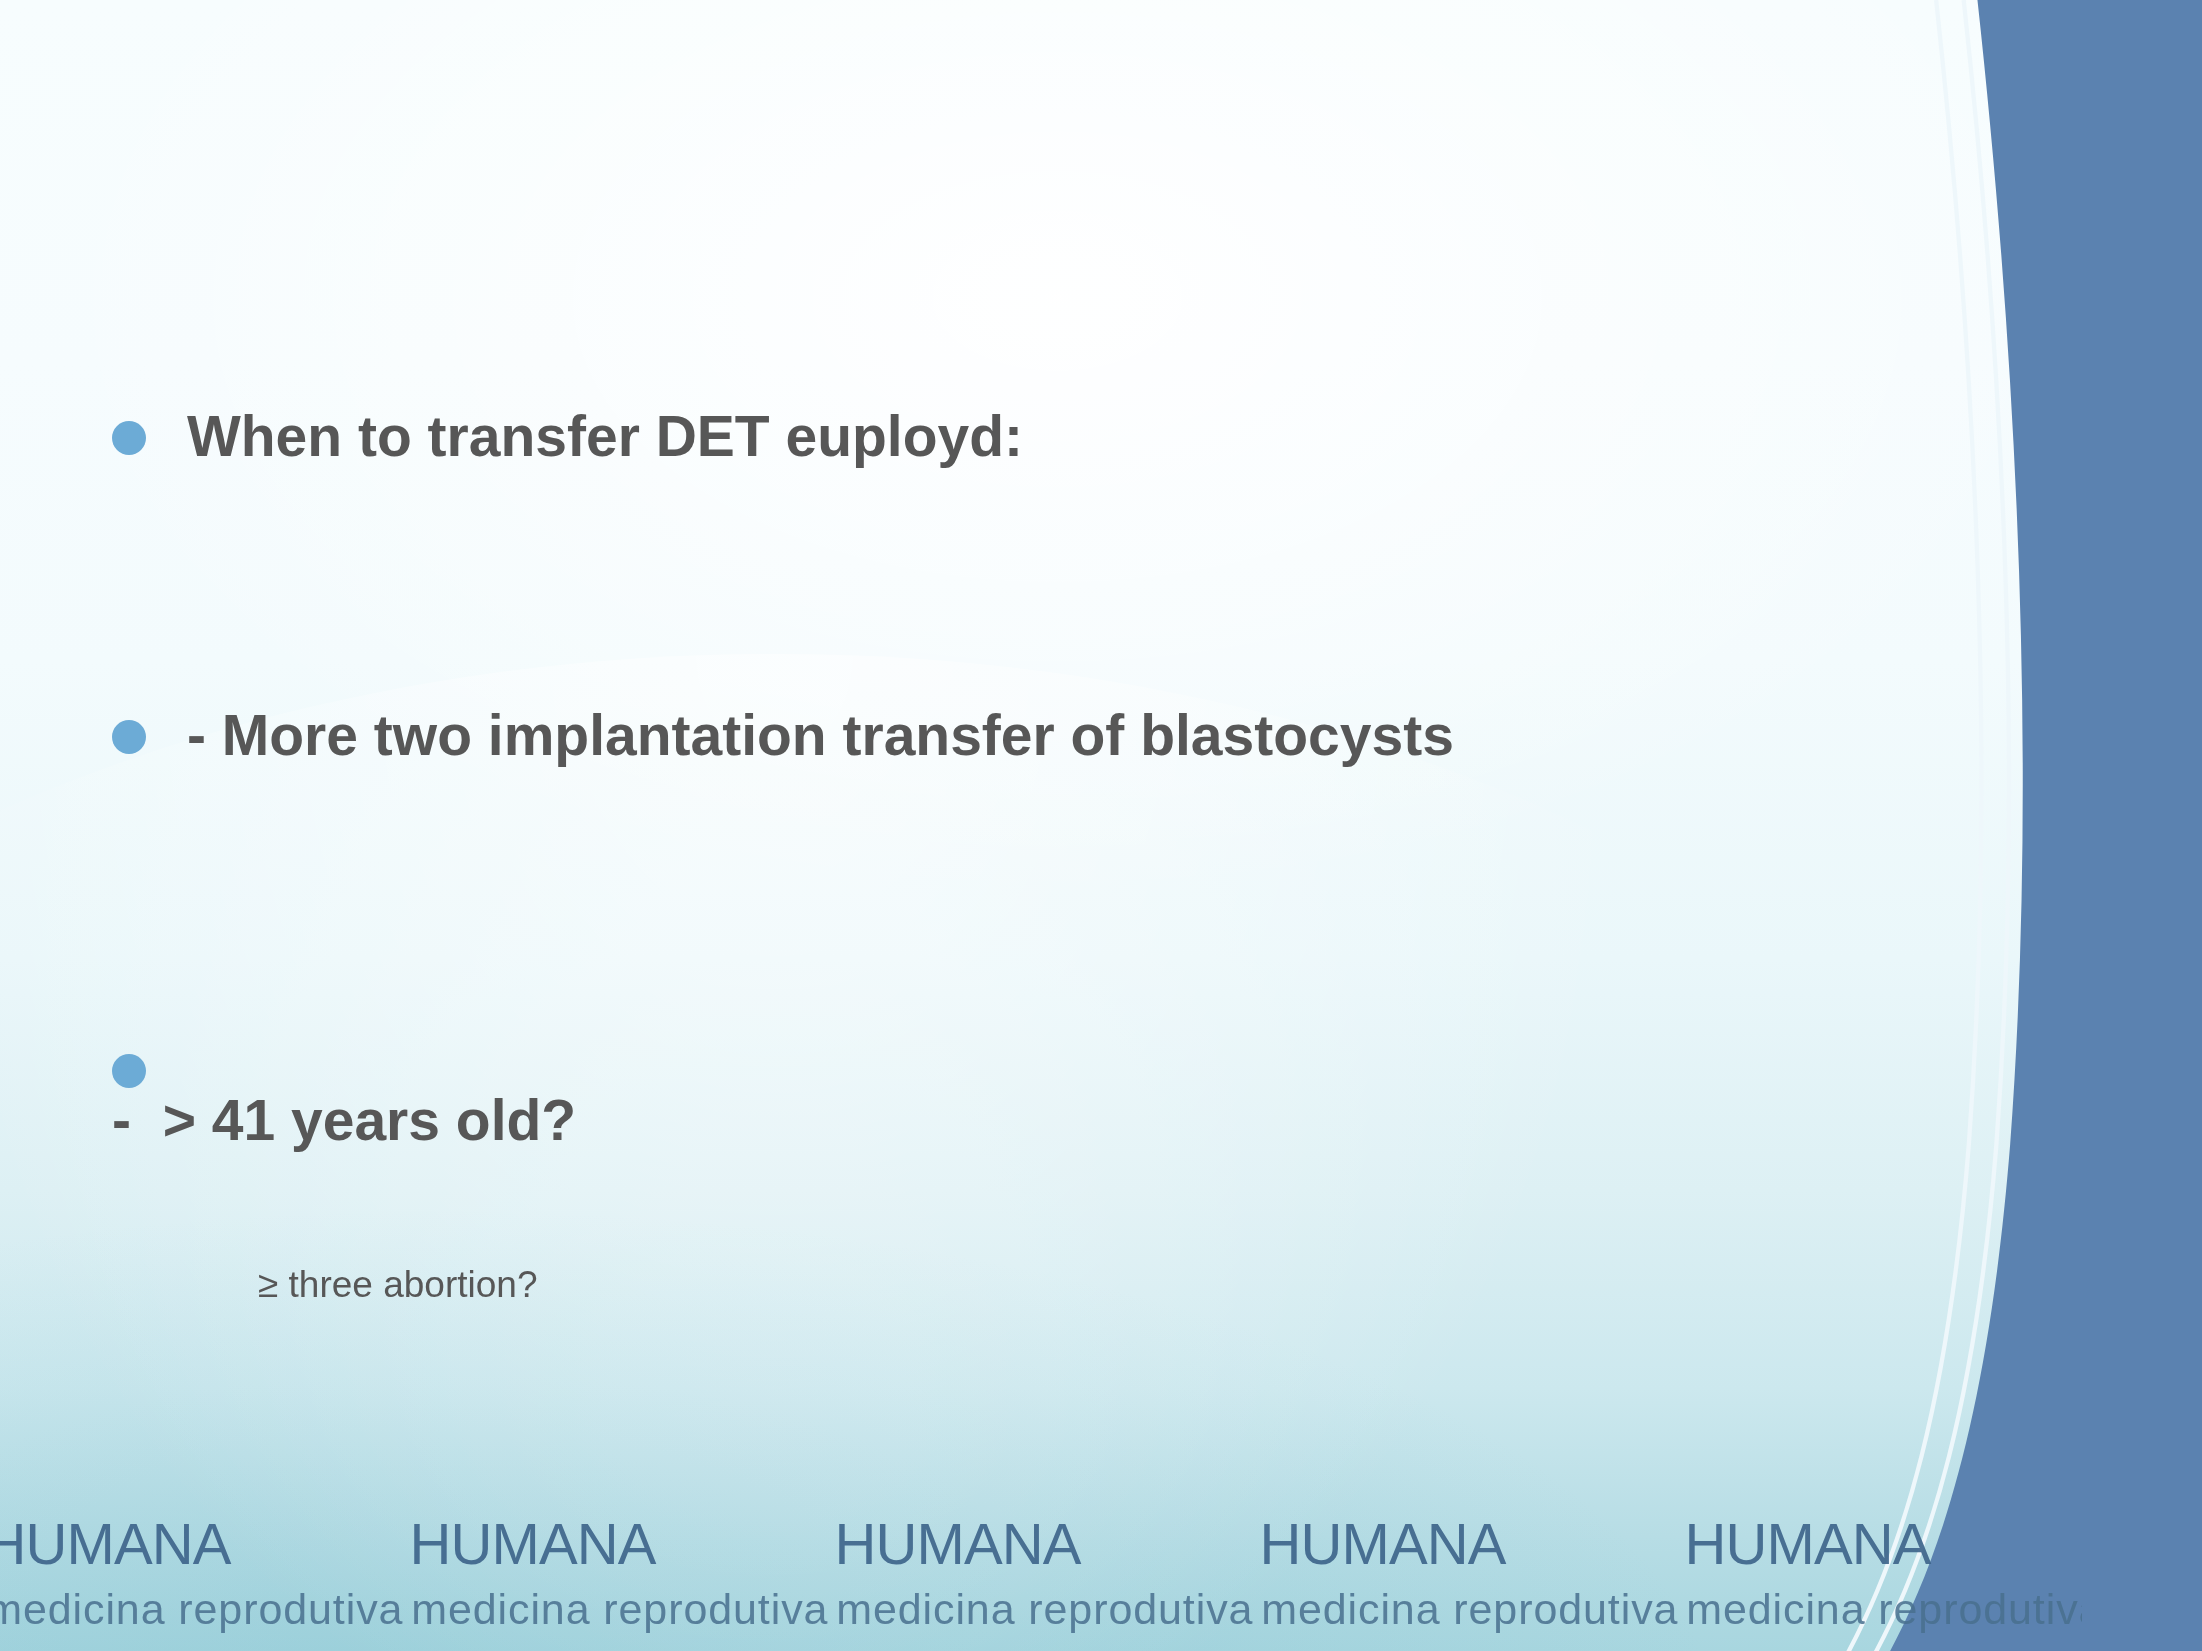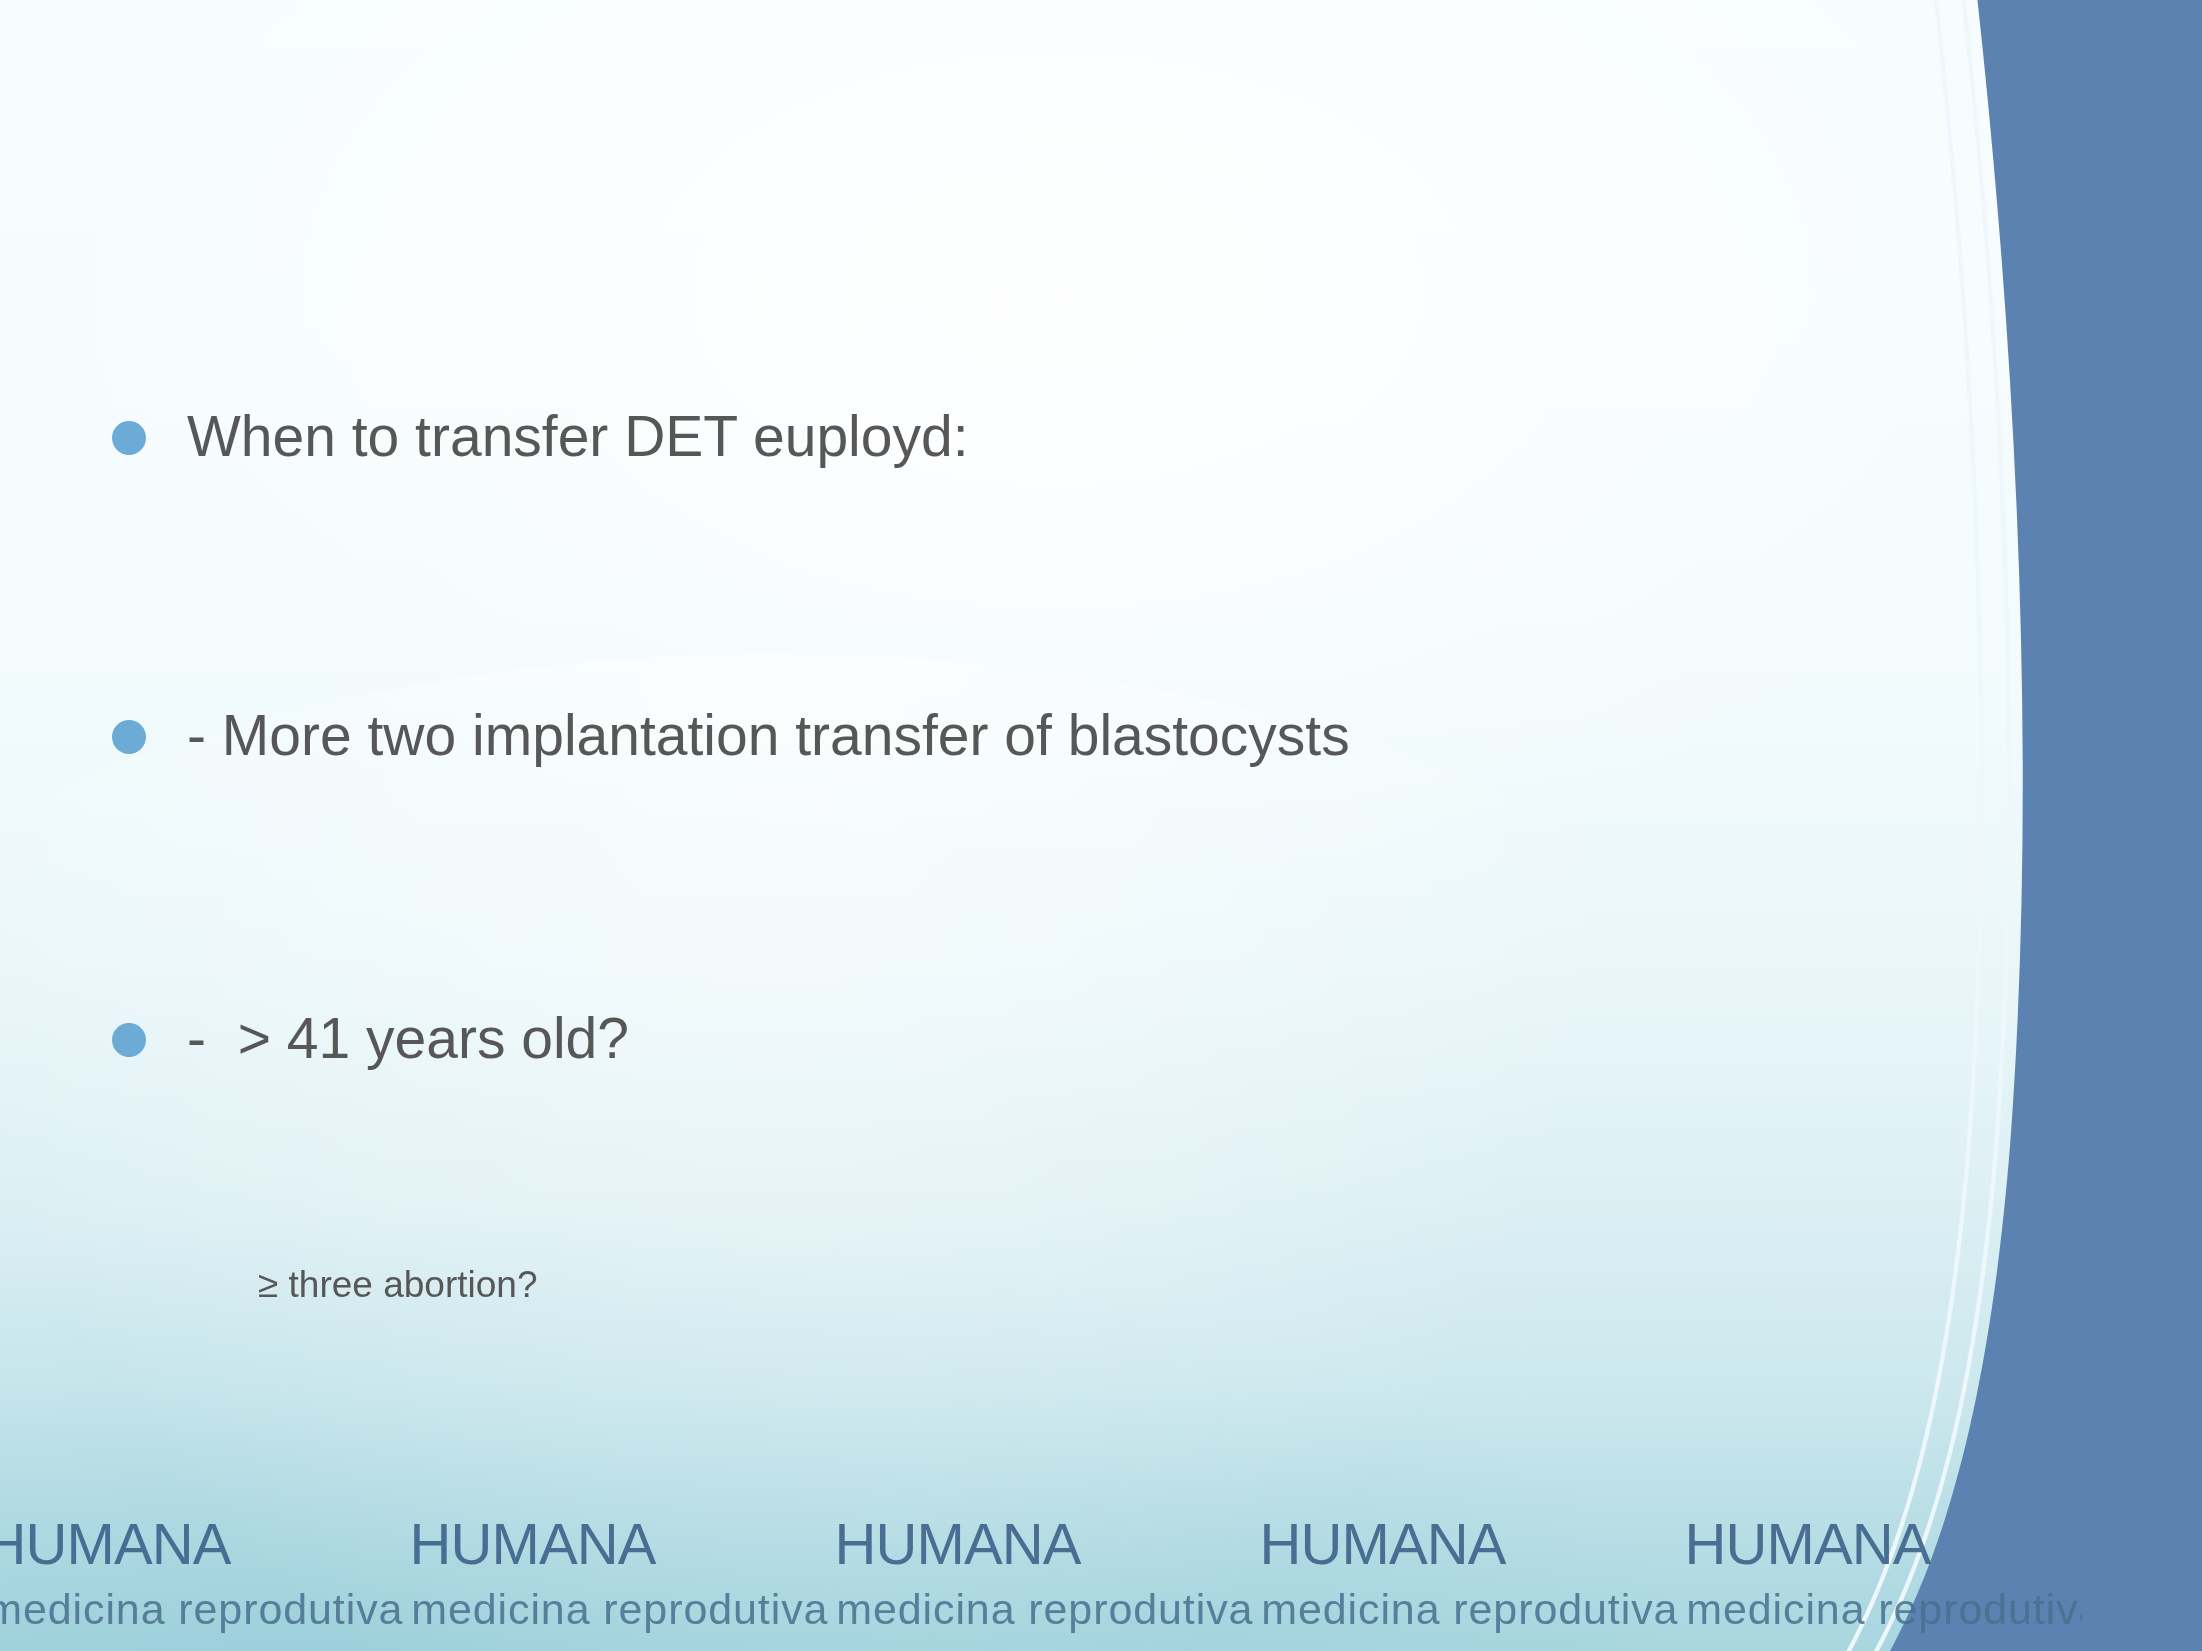--- a/index.html
+++ b/index.html
@@ -90,25 +90,25 @@
     background: #6cabd6;
     flex: 0 0 auto;
     margin-top: 17px;
     margin-right: 41px;
   }
   .b-text {
     color: #575757;
     font-size: 57px;
     line-height: 1.15;
     white-space: pre;
-    font-weight: 400;
+    font-weight: 700;
   }
   .row1 { top: 0px; }
   .row2 { top: 299px; }
-  .row3 { top: 602px; }
+  .row3 { top: 633px; flex-direction: column; }
   .plain-line {
     position: absolute;
     left: 146px;
     top: 860px;
     color: #575757;
     font-size: 37px;
     line-height: 1.15;
     white-space: pre;
   }
 

